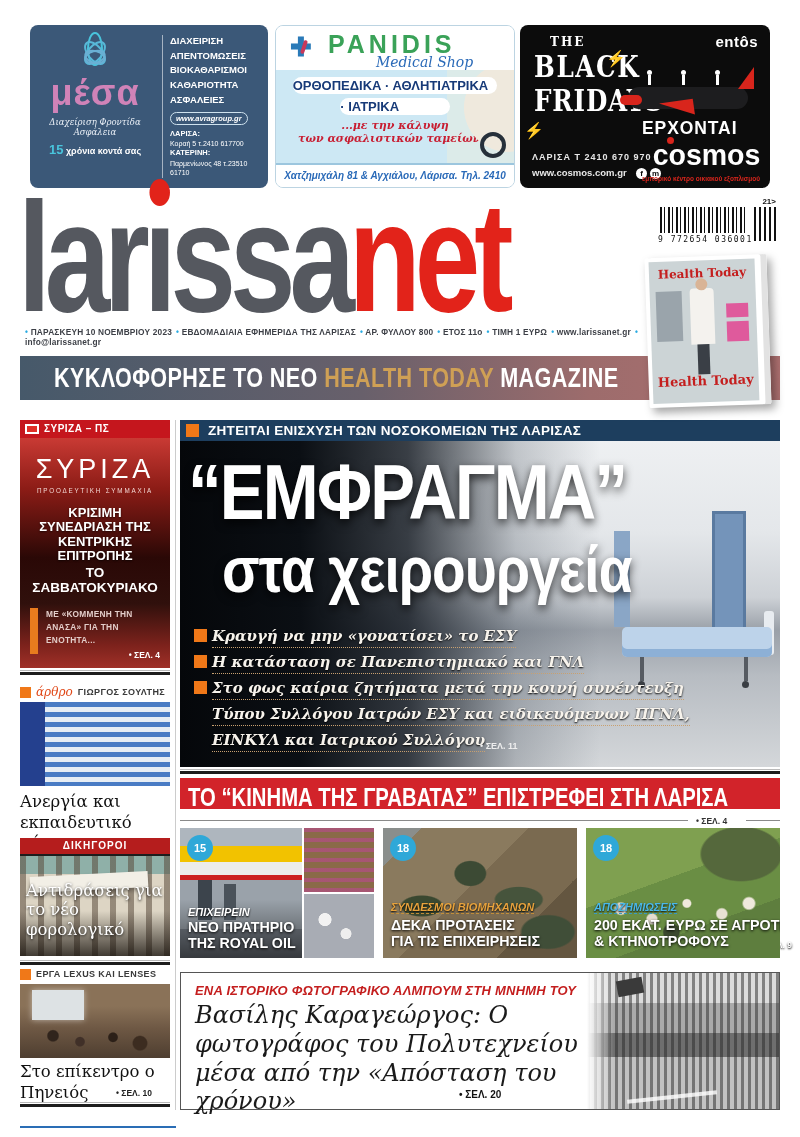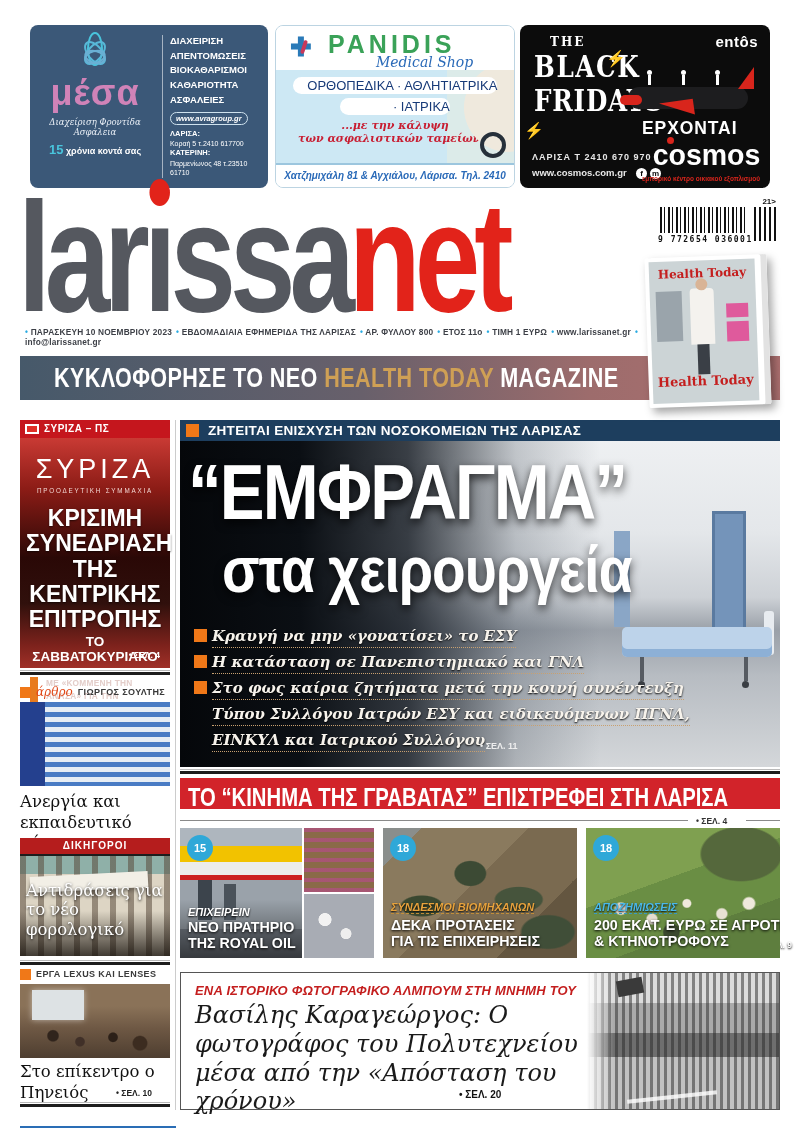--- a/index.html
+++ b/index.html
@@ -32,21 +32,21 @@
   #pan-head { position:absolute; left:0; top:0; width:100%; height:44px; background:#fff; }
   #pan-cross { position:absolute; left:14px; top:6px; font-size:26px; color:#2a7ab8; font-weight:bold; }
   #pan-fig { position:absolute; left:26px; top:14px; width:4px; height:14px; background:#c8385a; transform:rotate(18deg); border-radius:2px; }
   #pan-brand { position:absolute; left:52px; top:4px; font-size:25px; letter-spacing:4px; color:#3aa258; font-weight:bold; }
   #pan-sub { position:absolute; left:100px; top:28px; font-family:"DejaVu Serif", serif; font-style:italic; font-size:14px; color:#2a6ab8; }
   #pan-mid { position:absolute; left:0; top:44px; width:100%; height:94px;
      background:linear-gradient(90deg,#cde8f4 0 72%, #dcebe9 72% 100%); }
   #pan-arm { position:absolute; right:0; top:0; width:62px; height:94px;
      background:radial-gradient(ellipse at 90% 40%, #efe9dd 0 55%, rgba(239,233,221,0) 56%); }
   #pan-steth { position:absolute; right:8px; bottom:6px; width:26px; height:26px; border:4px solid #26303a; border-radius:50%; }
-  .pan-pill { position:relative; margin:7px auto 0; width:86%; background:#fff; border-radius:10px; text-align:right; font-weight:normal; color:#173a78; font-size:13px; padding:1px 0; }
+  .pan-pill { position:relative; margin:7px auto 0; width:86%; background:#fff; border-radius:10px; text-align:left; font-weight:bold; color:#173a78; font-size:13px; padding:1px 0; }
   .pan-pill.small { width:46%; margin-top:4px; }
   .pan-note { text-align:center; font-family:"DejaVu Serif", serif; font-style:italic; font-weight:bold; color:#c81e32; font-size:11px; margin-top:4px; line-height:1.2; }
   #pan-foot { position:absolute; left:0; bottom:0; width:100%; height:24px; border-top:2px solid #9cc6de; background:#fff; text-align:center; font-style:italic; font-weight:bold; font-size:10px; color:#2a6ab8; line-height:22px; }
 
   
   #ad-cosmos { left:520px; top:25px; width:250px; height:163px; background:#0c0c0c; color:#fff; }
   #bf-the { position:absolute; left:30px; top:10px; font-size:12px; letter-spacing:2px; font-weight:bold; font-family:"DejaVu Serif", serif; }
   #bf-black { position:absolute; left:14px; top:24px; font-size:30px; font-family:"DejaVu Serif", serif; font-weight:bold; transform:scaleX(.82); transform-origin:left top; letter-spacing:2px; }
   #bf-fridays { position:absolute; left:14px; top:58px; font-size:30px; font-family:"DejaVu Serif", serif; font-weight:bold; transform:scaleX(.82); transform-origin:left top; letter-spacing:1px; }
   .bolt { position:absolute; color:#e0281e; font-size:16px; }
@@ -76,21 +76,21 @@
   .mi::before { content:"• "; color:#29abe2; }
   .mi { margin-right:4px; }
 
   
   #barcode { left:658px; top:197px; width:120px; height:52px; background:#fff; }
   #bc-corner { position:absolute; right:2px; top:0; font-size:8px; font-weight:bold; color:#111; }
   #bc-bars { position:absolute; left:2px; top:10px; width:88px; height:26px;
     background:repeating-linear-gradient(90deg,#111 0 2px,#fff 2px 4px,#111 4px 5px,#fff 5px 8px); }
   #bc-bars2 { position:absolute; right:2px; top:10px; width:22px; height:34px;
     background:repeating-linear-gradient(90deg,#111 0 2px,#fff 2px 5px); }
-  #bc-num { position:absolute; left:0px; top:38px; font-family:"DejaVu Sans Mono", monospace; font-size:8px; letter-spacing:1.5px; color:#111;font-weight:bold; }
+  #bc-num { position:absolute; left:0px; top:38px; font-family:"DejaVu Sans Mono", monospace; font-size:8px; letter-spacing:1.5px; color:#111; }
 
   
   #book { left:641px; top:252px; width:140px; height:160px; z-index:5; transform:rotate(-2deg); }
   #book-body { position:absolute; left:6px; top:4px; width:122px; height:150px; background:#fff; border-radius:2px;
      box-shadow:4px 5px 8px rgba(0,0,0,.35), inset -6px 0 0 #e2e2e2; }
   #book-cover { position:absolute; left:4px; top:4px; width:106px; height:142px; background:#ccd4d6; }
   #bk-title { position:absolute; left:0; top:6px; width:100%; text-align:center; font-family:"DejaVu Serif", serif; font-weight:bold; font-size:12px; color:#c41e1e; }
   #bk-person { position:absolute; left:40px; top:28px; width:24px; height:56px; background:#f4f2ee; border-radius:4px 4px 0 0; }
   #bk-person::before { content:''; position:absolute; left:6px; top:-10px; width:12px; height:12px; border-radius:50%; background:#d9b496; }
   #bk-legs { position:absolute; left:46px; top:84px; width:12px; height:30px; background:#3a3f46; }
@@ -110,21 +110,21 @@
 
   
   .side { left:20px; width:150px; }
   #syr-tab { top:420px; height:18px; background:#c5161d; color:#fff; font-size:10px; font-weight:bold; line-height:18px; padding-left:24px; letter-spacing:.5px; }
   #syr-flag { position:absolute; left:5px; top:4px; width:14px; height:10px; background:#fff; }
   #syr-flag::after { content:''; position:absolute; left:2px; top:2px; width:10px; height:6px; background:#e03028; }
   #syr-card { top:438px; height:230px; color:#fff; text-align:center;
     background:linear-gradient(180deg,#c93a34 0%, #8c1c16 22%, #2a0806 52%, #30100c 72%, #7c221c 90%, #a03028 100%); }
   #syr-logo { margin-top:16px; font-size:27px; font-weight:normal; letter-spacing:4px; }
   #syr-logo-sub { font-size:6.3px; letter-spacing:1.8px; margin-top:2px; color:#f2d8d4; }
-  #syr-head { margin:12px 6px 0; font-size:23px; font-weight:bold; line-height:1.1; text-shadow:0 1px 2px rgba(0,0,0,.6); }
+  #syr-head { margin:12px 6px 0; font-size:13px; font-weight:bold; line-height:1.1; text-shadow:0 1px 2px rgba(0,0,0,.6); }
   #syr-head2 { margin:2px 2px 0; font-size:13.5px; font-weight:bold; }
   #syr-subrow { display:flex; margin:13px 10px 0; text-align:left; }
   #syr-bar { width:8px; height:46px; background:#e87b1e; margin-right:8px; flex:none; }
   #syr-subtext { font-size:8.3px; font-weight:bold; color:#e3cdc9; line-height:1.55; letter-spacing:.3px; }
   #syr-page { position:absolute; right:10px; bottom:8px; font-size:8.5px; font-weight:bold; color:#fff; }
 
   .kickrow { display:flex; align-items:center; height:16px; }
   .osq { width:11px; height:11px; background:#f07818; margin-right:5px; flex:none; }
   .script { font-family:"DejaVu Serif", serif; font-style:italic; color:#e04818; font-size:12px; margin-right:5px; }
   .kicktext { font-size:9px; font-weight:bold; color:#3a3a3a; letter-spacing:.4px; }

